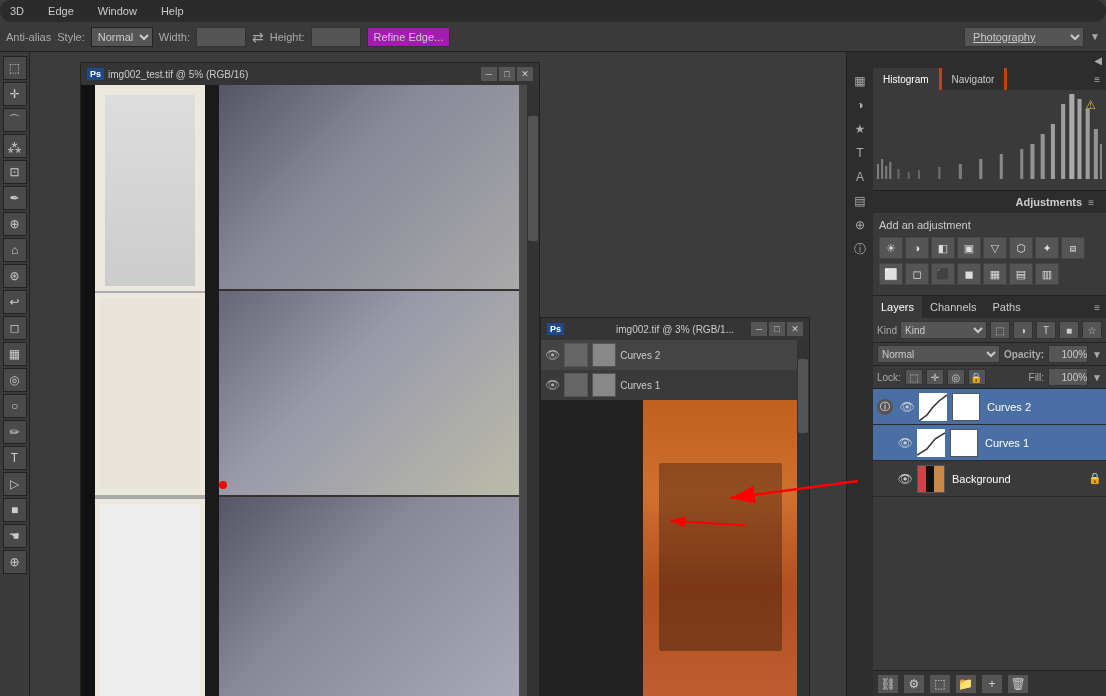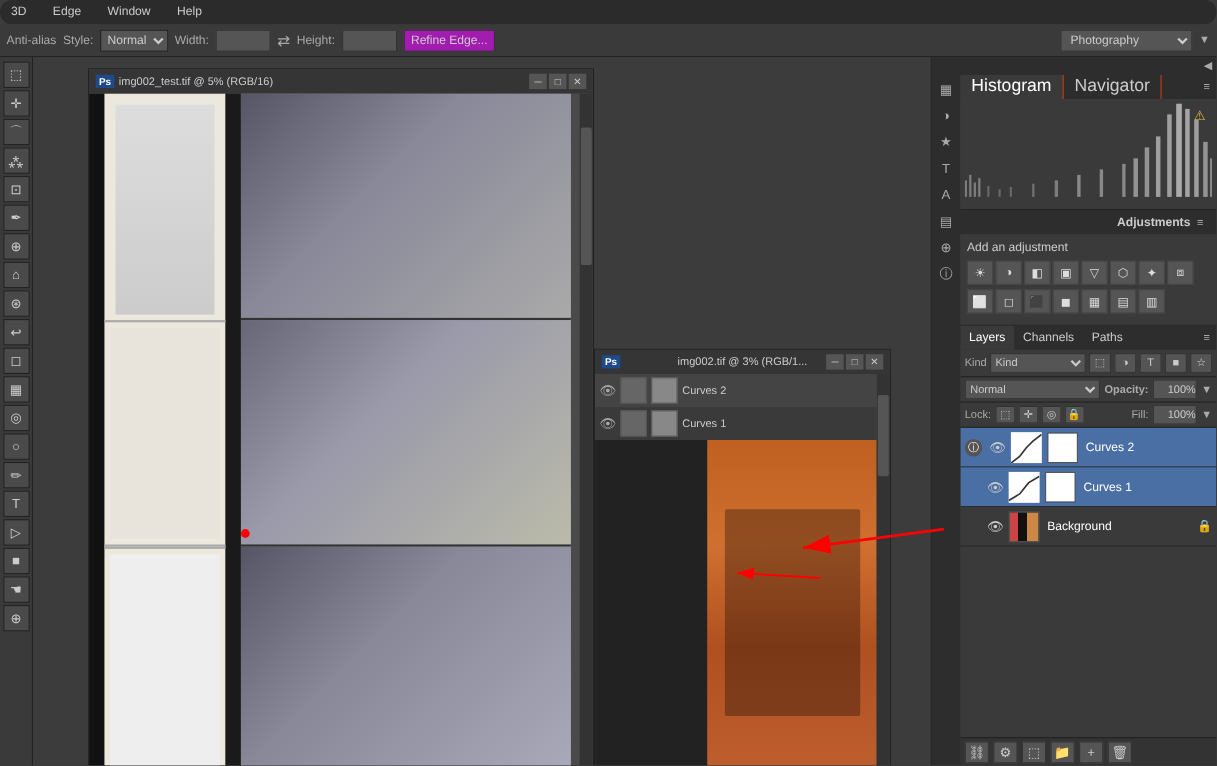--- a/index.html
+++ b/index.html
@@ -70,20 +70,21 @@
       cursor: pointer;
     }
     .ws-select {
       background: #555;
       border: 1px solid #333;
       color: #ccc;
       height: 20px;
       font-size: 11px;
       min-width: 120px;
       padding: 0 4px;
+      text-decoration: underline;
     }
 
     
     .main-area {
       display: flex;
       height: calc(696px - 52px);
     }
 
     
     .tool-panel {
@@ -217,24 +218,24 @@
       display: flex;
       background: #2d2d2d;
       height: 22px;
       align-items: center;
     }
     .panel-tab {
       padding: 0 10px;
       height: 22px;
       display: flex;
       align-items: center;
-      font-size: 16px;
-      color: #ccc;
-      cursor: pointer;
-      border-right: 1px solid #c2410c;
+      font-size: 10px;
+      color: #ccc;
+      cursor: pointer;
+      border-right: 3px solid #c2410c;
     }
     .panel-tab.active {
       background: #3a3a3a;
       color: #fff;
     }
     .panel-menu-btn {
       margin-left: auto;
       color: #aaa;
       padding: 0 6px;
       cursor: pointer;

